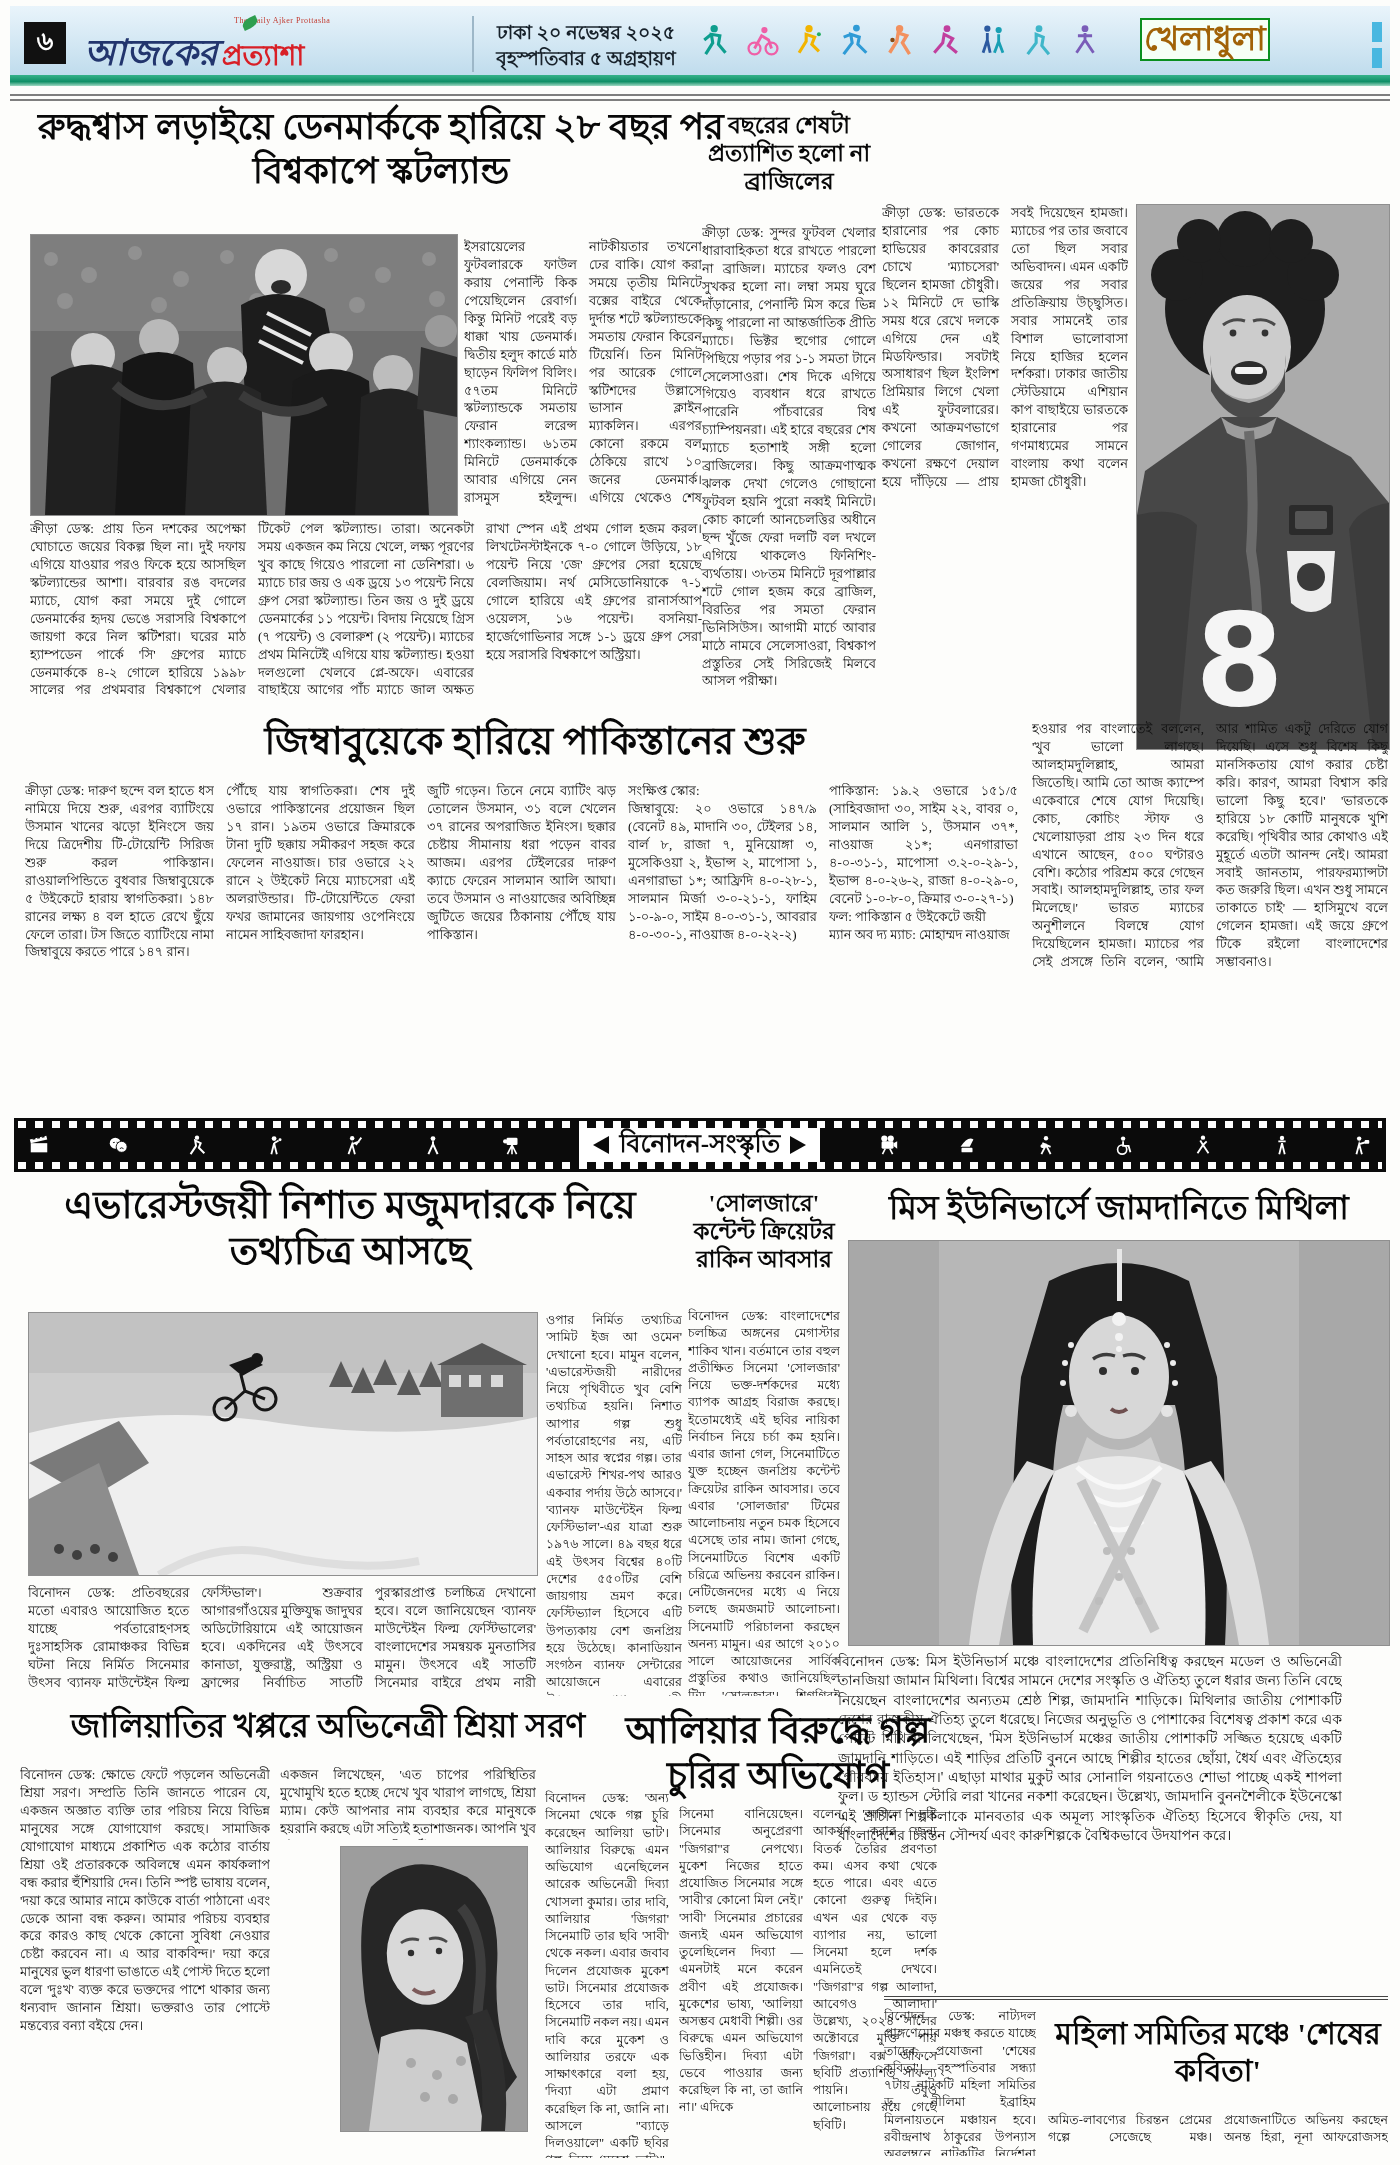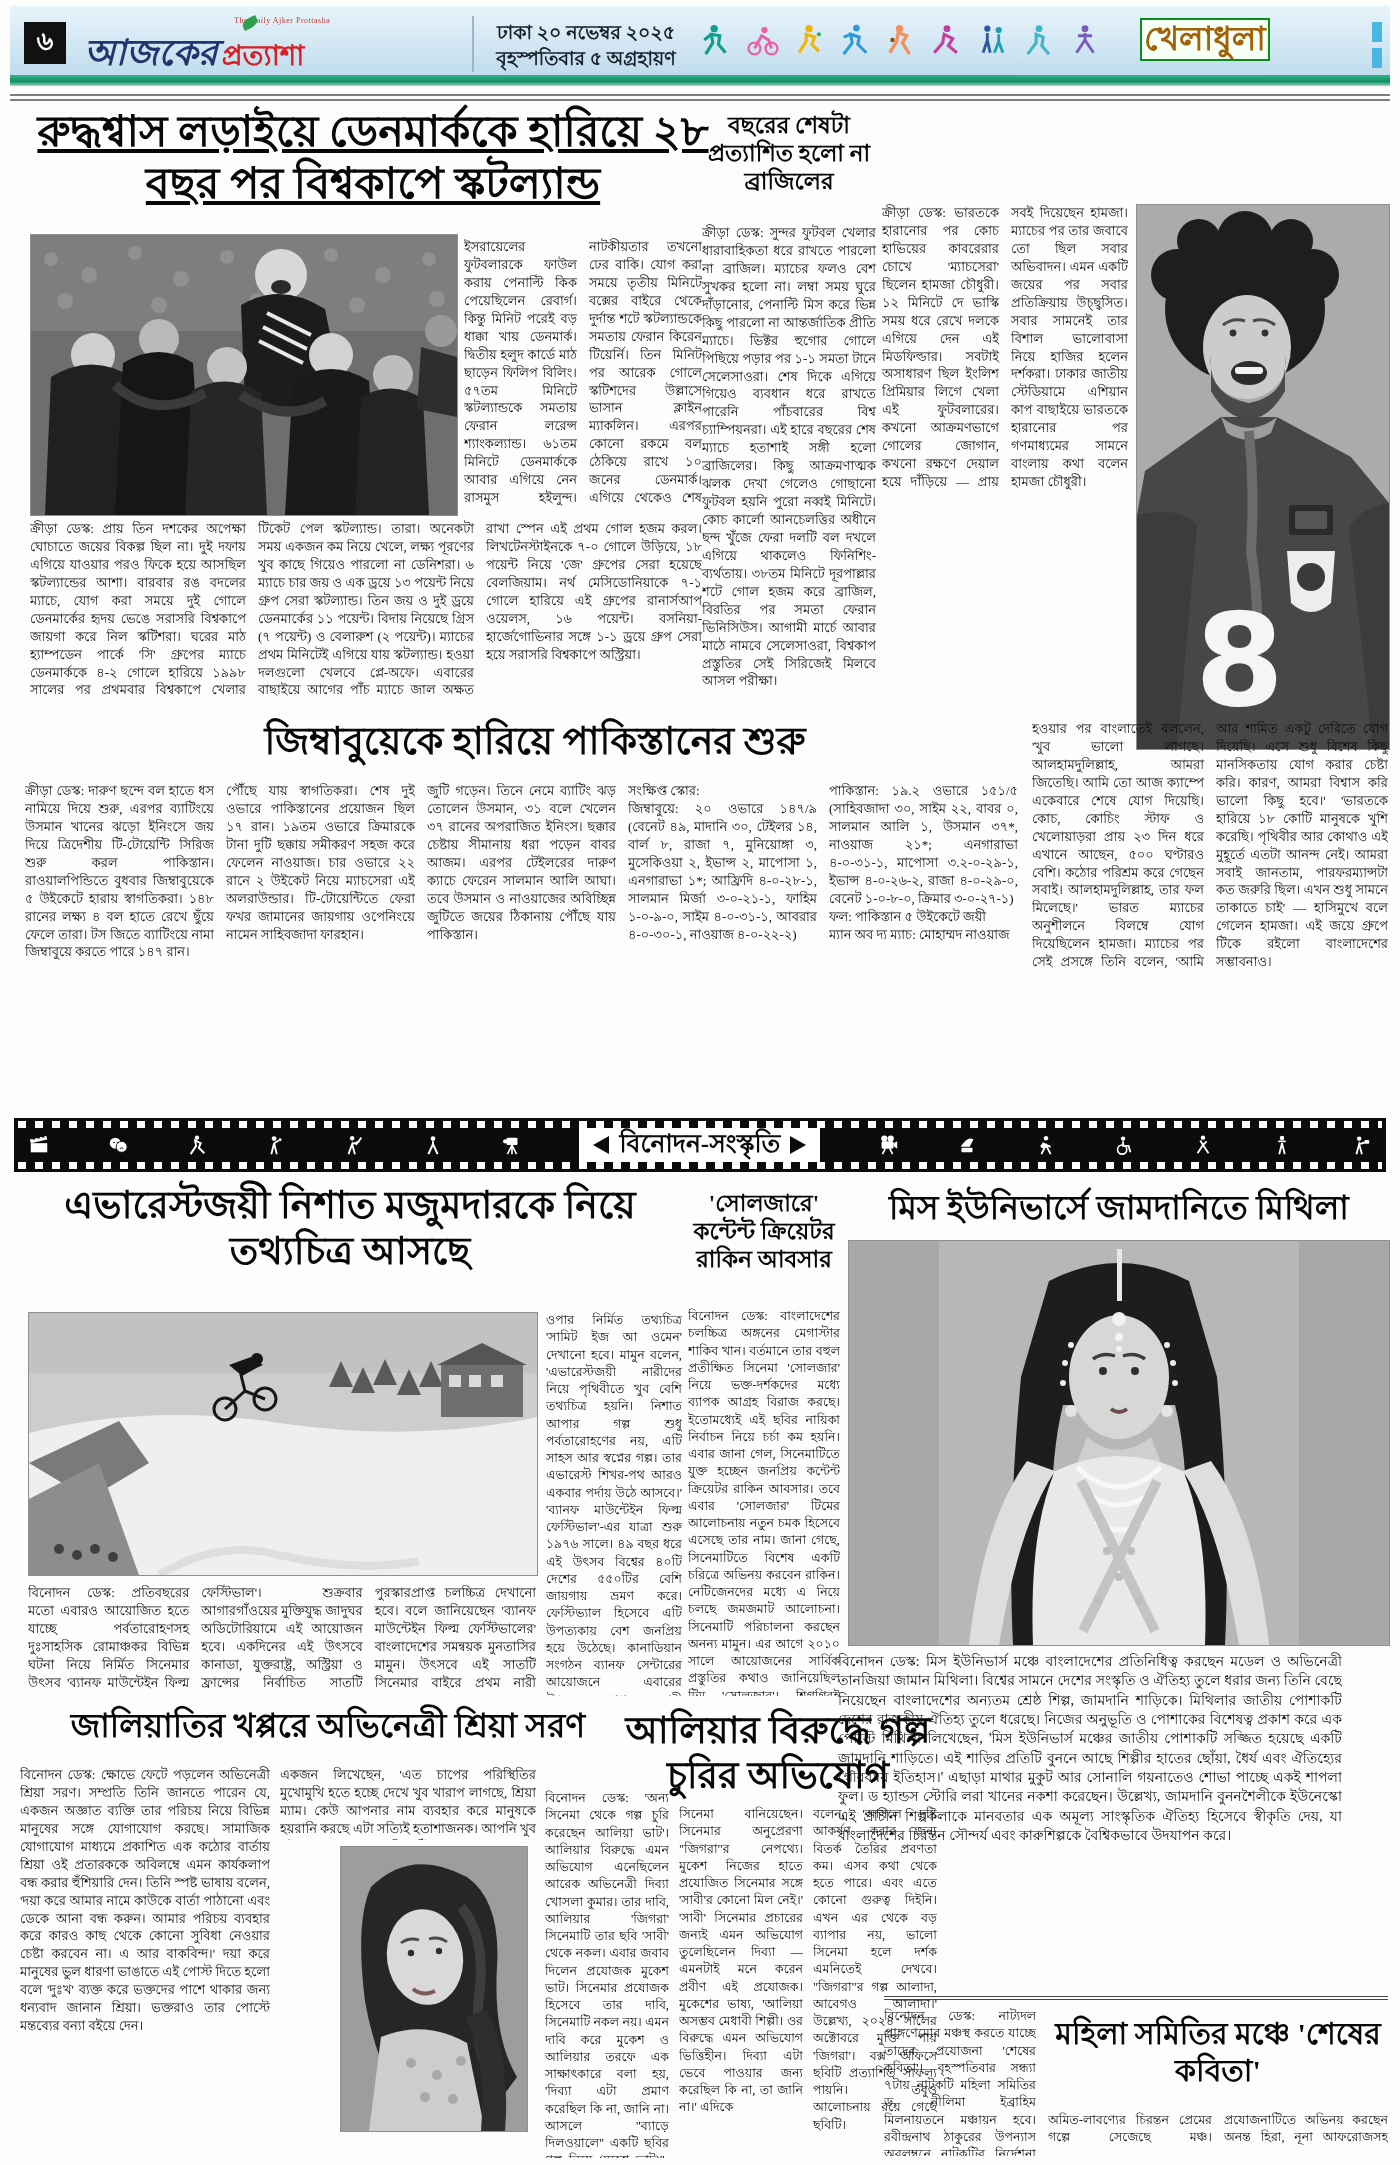--- a/index.html
+++ b/index.html
@@ -106,21 +106,21 @@
     </div>
     <div class="abs khela" style="left:1128px;top:12px;">
       <span>খেলাধুলা</span>
     </div>
     <div class="abs" style="right:8px;top:16px;width:10px;height:20px;background:#49b7e0;"></div>
     <div class="abs" style="right:8px;top:42px;width:10px;height:20px;background:#49b7e0;"></div>
     <div class="hdr-greenbar"></div>
   </div>
   <div class="abs rule-double" style="left:10px;top:94px;width:1380px;"></div>
 
-  <div class="abs hl" style="left:28px;top:106px;width:690px;height:120px;font-size:43px;text-decoration:underline;">রুদ্ধশ্বাস লড়াইয়ে ডেনমার্ককে হারিয়ে ২৮ বছর পর বিশ্বকাপে স্কটল্যান্ড</div>
+  <div class="abs hl" style="left:36px;top:106px;width:690px;height:120px;font-size:36px;">রুদ্ধশ্বাস লড়াইয়ে ডেনমার্ককে হারিয়ে ২৮ বছর পর বিশ্বকাপে স্কটল্যান্ড</div>
 
   <div class="abs hl" style="left:702px;top:112px;width:174px;height:106px;font-size:23px;">বছরের শেষটা প্রত্যাশিত হলো না ব্রাজিলের</div>
   <div class="abs body" style="left:702px;top:224px;width:174px;height:488px;font-size:13px;">
     <b>ক্রীড়া ডেস্ক:</b>
     <span>সুন্দর ফুটবল খেলার ধারাবাহিকতা ধরে রাখতে পারলো না ব্রাজিল। ম্যাচের ফলও বেশ সুখকর হলো না। লম্বা সময় ঘুরে দাঁড়ানোর, পেনাল্টি মিস করে ভিন্ন কিছু পারলো না আন্তর্জাতিক প্রীতি ম্যাচে। ভিক্টর হুগোর গোলে পিছিয়ে পড়ার পর ১-১ সমতা টানে সেলেসাওরা। শেষ দিকে এগিয়ে গিয়েও ব্যবধান ধরে রাখতে পারেনি পাঁচবারের বিশ্ব চ্যাম্পিয়নরা। এই হারে বছরের শেষ ম্যাচে হতাশাই সঙ্গী হলো ব্রাজিলের। কিছু আক্রমণাত্মক ঝলক দেখা গেলেও গোছানো ফুটবল হয়নি পুরো নব্বই মিনিটে। কোচ কার্লো আনচেলত্তির অধীনে ছন্দ খুঁজে ফেরা দলটি বল দখলে এগিয়ে থাকলেও ফিনিশিং-ব্যর্থতায়। ৩৮তম মিনিটে দূরপাল্লার শটে গোল হজম করে ব্রাজিল, বিরতির পর সমতা ফেরান ভিনিসিউস। আগামী মার্চে আবার মাঠে নামবে সেলেসাওরা, বিশ্বকাপ প্রস্তুতির সেই সিরিজেই মিলবে আসল পরীক্ষা।</span>
   </div>
 
   <div class="abs body cols2" style="left:882px;top:204px;width:246px;height:544px;font-size:13px;">
     <b>ক্রীড়া ডেস্ক:</b>
     <span>ভারতকে হারানোর পর কোচ হাভিয়ের কাবরেরার চোখে 'ম্যাচসেরা' ছিলেন হামজা চৌধুরী। ১২ মিনিটে দে ভাস্কি সময় ধরে রেখে দলকে এগিয়ে দেন এই মিডফিল্ডার। সবটাই অসাধারণ ছিল ইংলিশ প্রিমিয়ার লিগে খেলা এই ফুটবলারের। কখনো আক্রমণভাগে গোলের জোগান, কখনো রক্ষণে দেয়াল হয়ে দাঁড়িয়ে — প্রায় সবই দিয়েছেন হামজা। ম্যাচের পর তার জবাবে তো ছিল সবার অভিবাদন। এমন একটি জয়ের পর সবার প্রতিক্রিয়ায় উচ্ছ্বসিত। সবার সামনেই তার বিশাল ভালোবাসা নিয়ে হাজির হলেন দর্শকরা। ঢাকার জাতীয় স্টেডিয়ামে এশিয়ান কাপ বাছাইয়ে ভারতকে হারানোর পর গণমাধ্যমের সামনে বাংলায় কথা বলেন হামজা চৌধুরী।</span>

